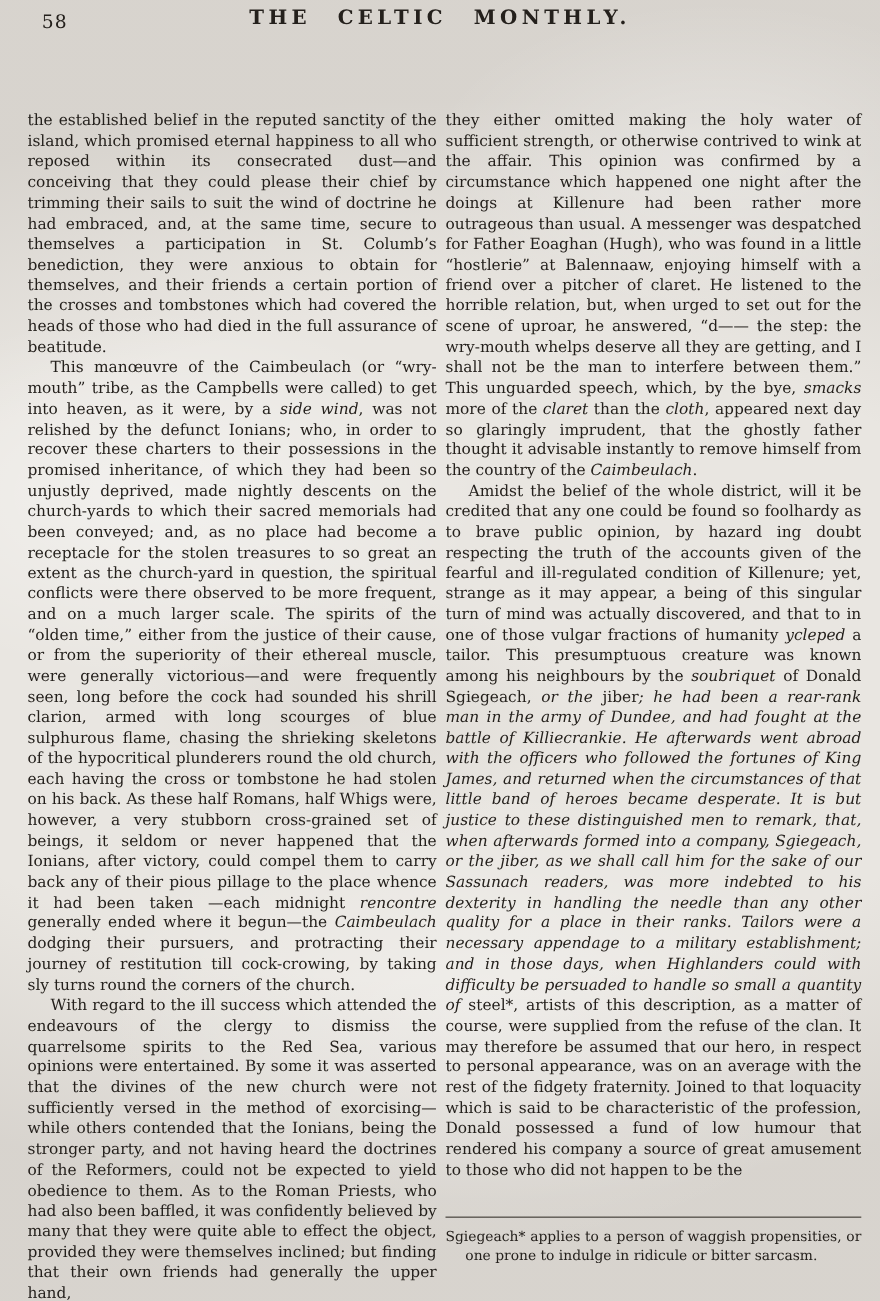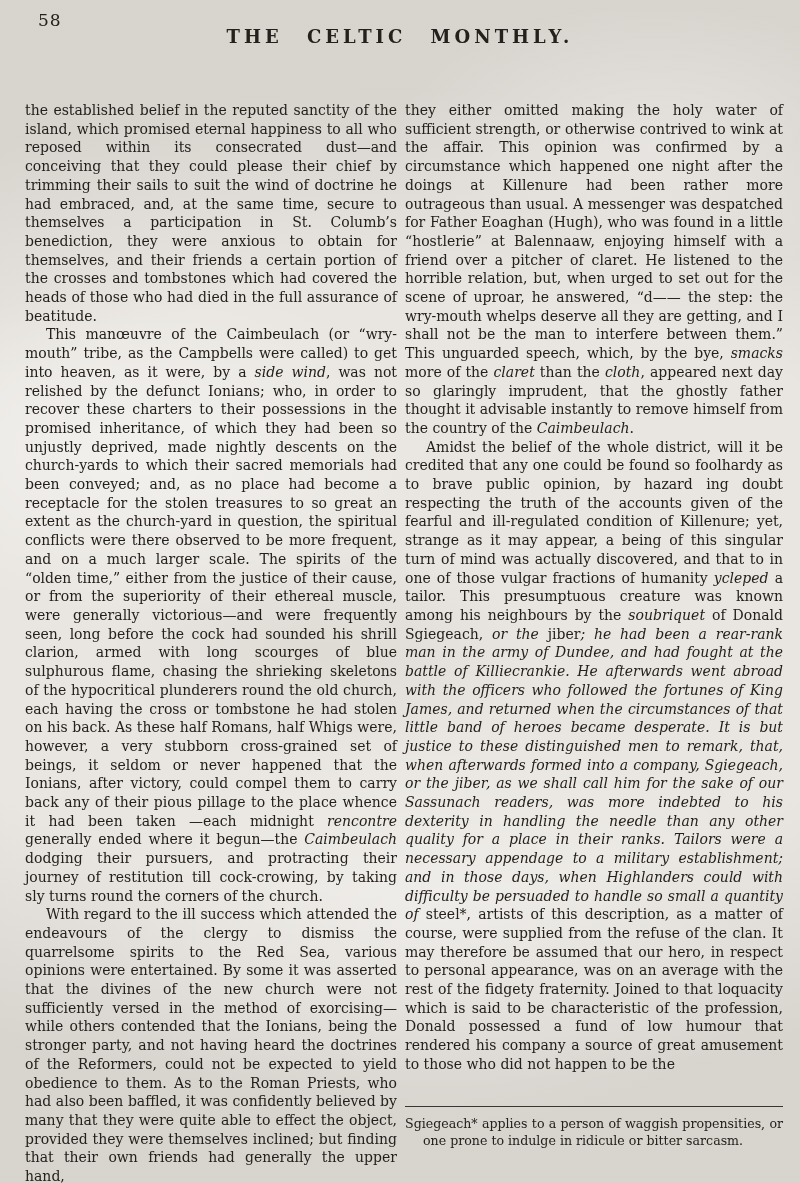--- a/index.html
+++ b/index.html
@@ -18,21 +18,21 @@
       radial-gradient(ellipse 380px 200px at 82% 12%, rgba(255,255,255,0.35), transparent 70%),
       radial-gradient(ellipse 500px 300px at 55% 78%, rgba(255,255,255,0.30), transparent 70%),
       radial-gradient(ellipse 300px 160px at 40% 55%, rgba(130,118,104,0.10), transparent 70%),
       radial-gradient(ellipse 900px 500px at 50% 50%, transparent 60%, rgba(110,100,90,0.14) 100%);
   }
   .page-number{
     position:absolute;left:38px;top:10px;
     font-size:17px;letter-spacing:1px;
   }
   .page-title{
-    position:absolute;left:0;right:0;top:26px;
+    position:absolute;left:0;right:0;top:6px;
     text-align:center;
     font-size:18px;font-weight:bold;
     letter-spacing:4px;word-spacing:14px;
   }
   .col{
     position:absolute;top:53px;
     font-size:14px;line-height:18.7px;
     text-align:justify;
     margin-top:48px;
   }

